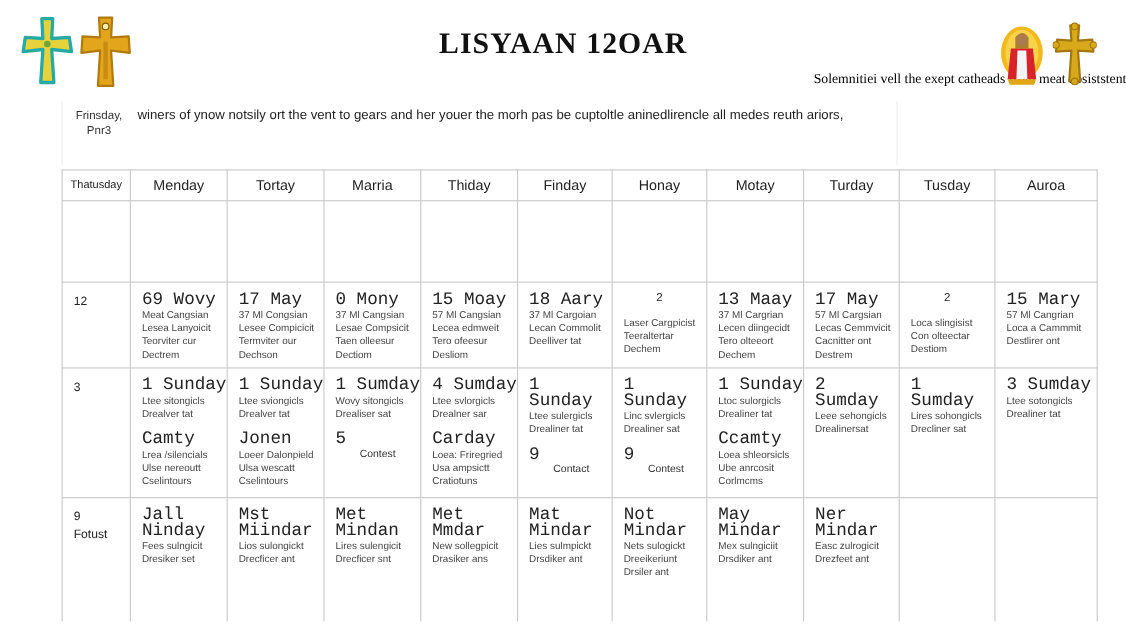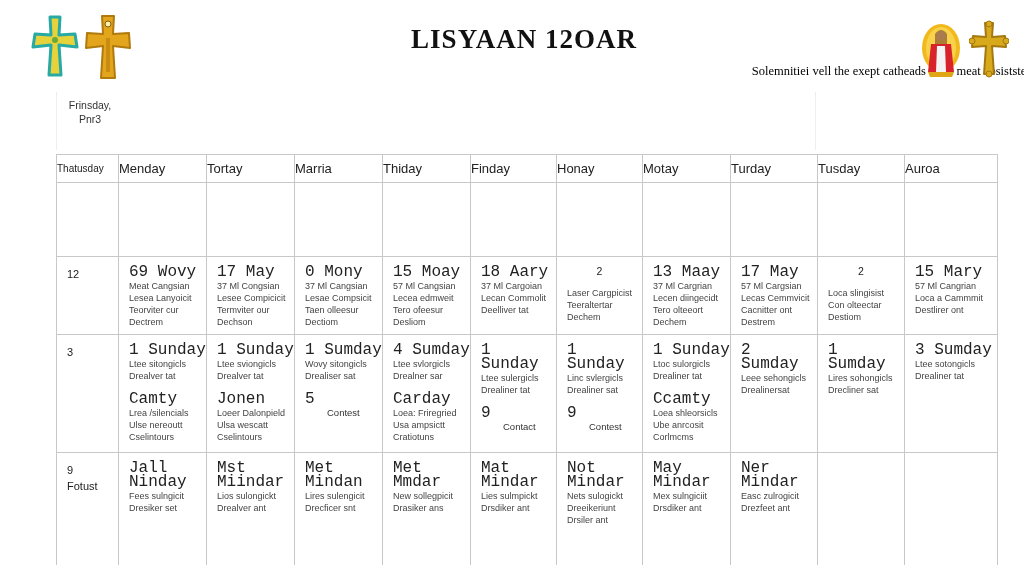--- a/index.html
+++ b/index.html
@@ -1,38 +1,38 @@
 <!DOCTYPE html>
 <html><head>
 <meta charset="utf-8">
 <style>
   * { box-sizing: border-box; margin: 0; padding: 0; }
   html, body { width: 1024px; height: 585px; background: #ffffff; overflow: hidden; }
   body { font-family: "Liberation Sans", "DejaVu Sans", sans-serif; color: #222; position: relative; }
 
-  .header { position: absolute; left: 12px; top: 0; width: 948px; height: 90px; }
+  .header { position: absolute; left: 0; top: 0; width: 948px; height: 90px; }
   .title { position: absolute; left: 0; width: 1024px; top: 24px; text-align: center;
     font-family: "Liberation Serif", "DejaVu Serif", serif; font-weight: bold; font-size: 27px;
     letter-spacing: 1px; color: #111; }
   .subtitle { position: absolute; left: 0; width: 1024px; top: 64px; text-align: right;
     font-size: 12.5px; color: #000000; font-family: Liberation Serif, serif; }
 
   .icon { position: absolute; }
   .icon svg { display: block; }
 
   .intro { position: absolute; left: 56px; top: 92px; width: 760px; height: 58px;
     border-left: 1px solid #eee; border-right: 1px solid #eee; }
   .intro-date { position: absolute; left: 8px; top: 6px; width: 50px; text-align: center;
     font-size: 10.5px; line-height: 14px; color: #333; }
   .intro-text { position: absolute; left: 68px; top: 3px; width: 860px; font-size: 12px; line-height: 18px; color: #222; }
   .intro-text .lead { color: #c8202a; font-weight: bold; }
 
   table.cal { position: absolute; left: 56px; top: 154px; width: 931px; border-collapse: collapse; table-layout: fixed; }
   table.cal th, table.cal td { border: 1px solid #c8c8c8; vertical-align: top; }
-  table.cal th { height: 28px; font-weight: normal; font-size: 13px; color: #222; text-align: left; vertical-align: middle; }
+  table.cal th { height: 28px; font-weight: normal; font-size: 13px; color: #222; text-align: center; vertical-align: middle; }
   table.cal th.first { font-size: 10px; }
   tr.r0 td { height: 74px; }
   tr.r1 td { height: 78px; }
   tr.r2 td { height: 118px; }
   tr.r3 td { height: 112px; border-bottom: none; }
 
   .rowlabel { padding: 9px 0 0 10px; font-size: 11px; line-height: 16px; color: #222; }
   .cell { padding: 8px 0 0 10px; font-size: 9px; line-height: 12px; color: #444; }
   .cell .head { font-size: 16px; color: #222; line-height: 14px; margin-bottom: 1px; font-family: Liberation Mono, monospace; }
   .cell .center-num { text-align: center; padding-right: 10px; font-size: 10.5px; color: #222; margin-bottom: 10px; }
@@ -82,20 +82,21 @@
     </svg>
   </div>
 </div>
 
 <div class="intro">
   <div class="intro-date">
     <div>Frinsday,</div>
     <div>Pnr3</div>
   </div>
   <div class="intro-text">
+    <div>winers of ynow notsily ort the vent to gears and her youer the morh pas be cuptoltle aninedlirencle all medes reuth ariors,</div>
   </div>
 </div>
 
 <table class="cal">
   <colgroup>
     <col style="width:62px">
       <col style="width:88px">
       <col style="width:88px">
       <col style="width:88px">
       <col style="width:88px">
@@ -369,21 +370,21 @@
           <div class="cell">
             <div class="head">Jall Ninday</div>
             <div class="line">Fees sulngicit</div>
             <div class="line">Dresiker set</div>
           </div>
         </td>
         <td>
           <div class="cell">
             <div class="head">Mst Miindar</div>
             <div class="line">Lios sulongickt</div>
-            <div class="line">Drealver ant</div>
+            <div class="line">Drecficer ant</div>
           </div>
         </td>
         <td>
           <div class="cell">
             <div class="head">Met Mindan</div>
             <div class="line">Lires sulengicit</div>
             <div class="line">Drecficer snt</div>
           </div>
         </td>
         <td>

